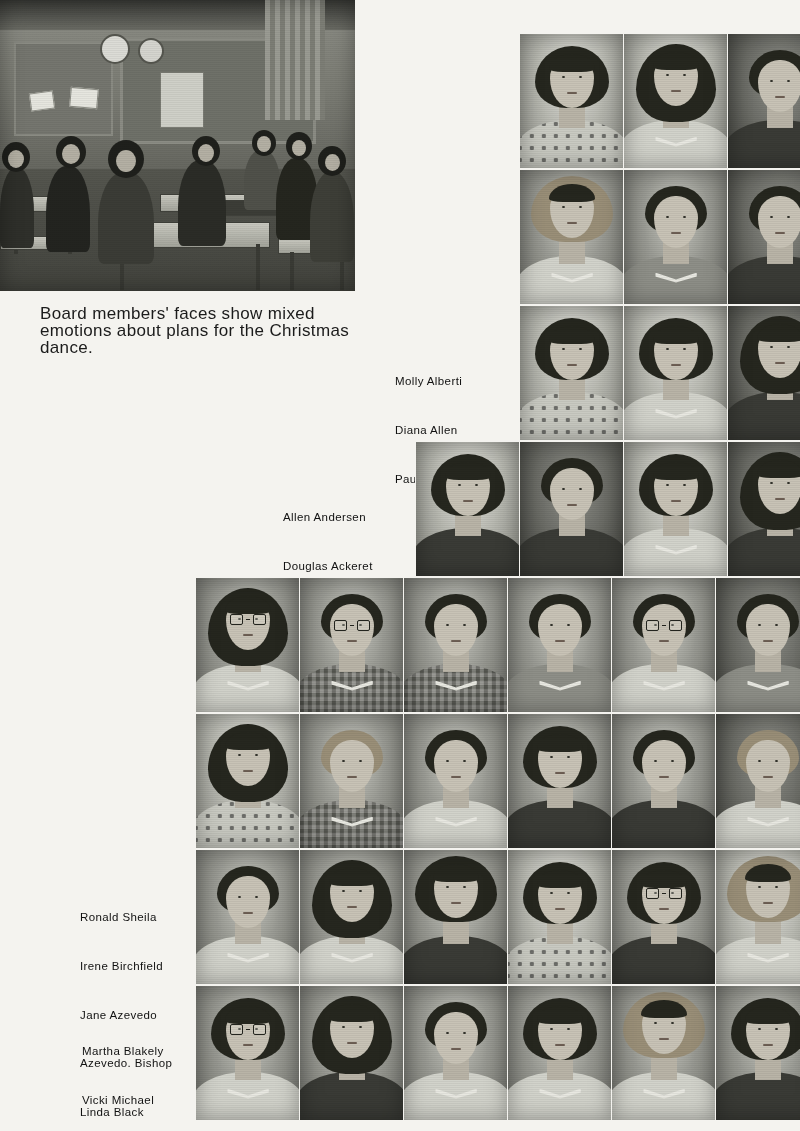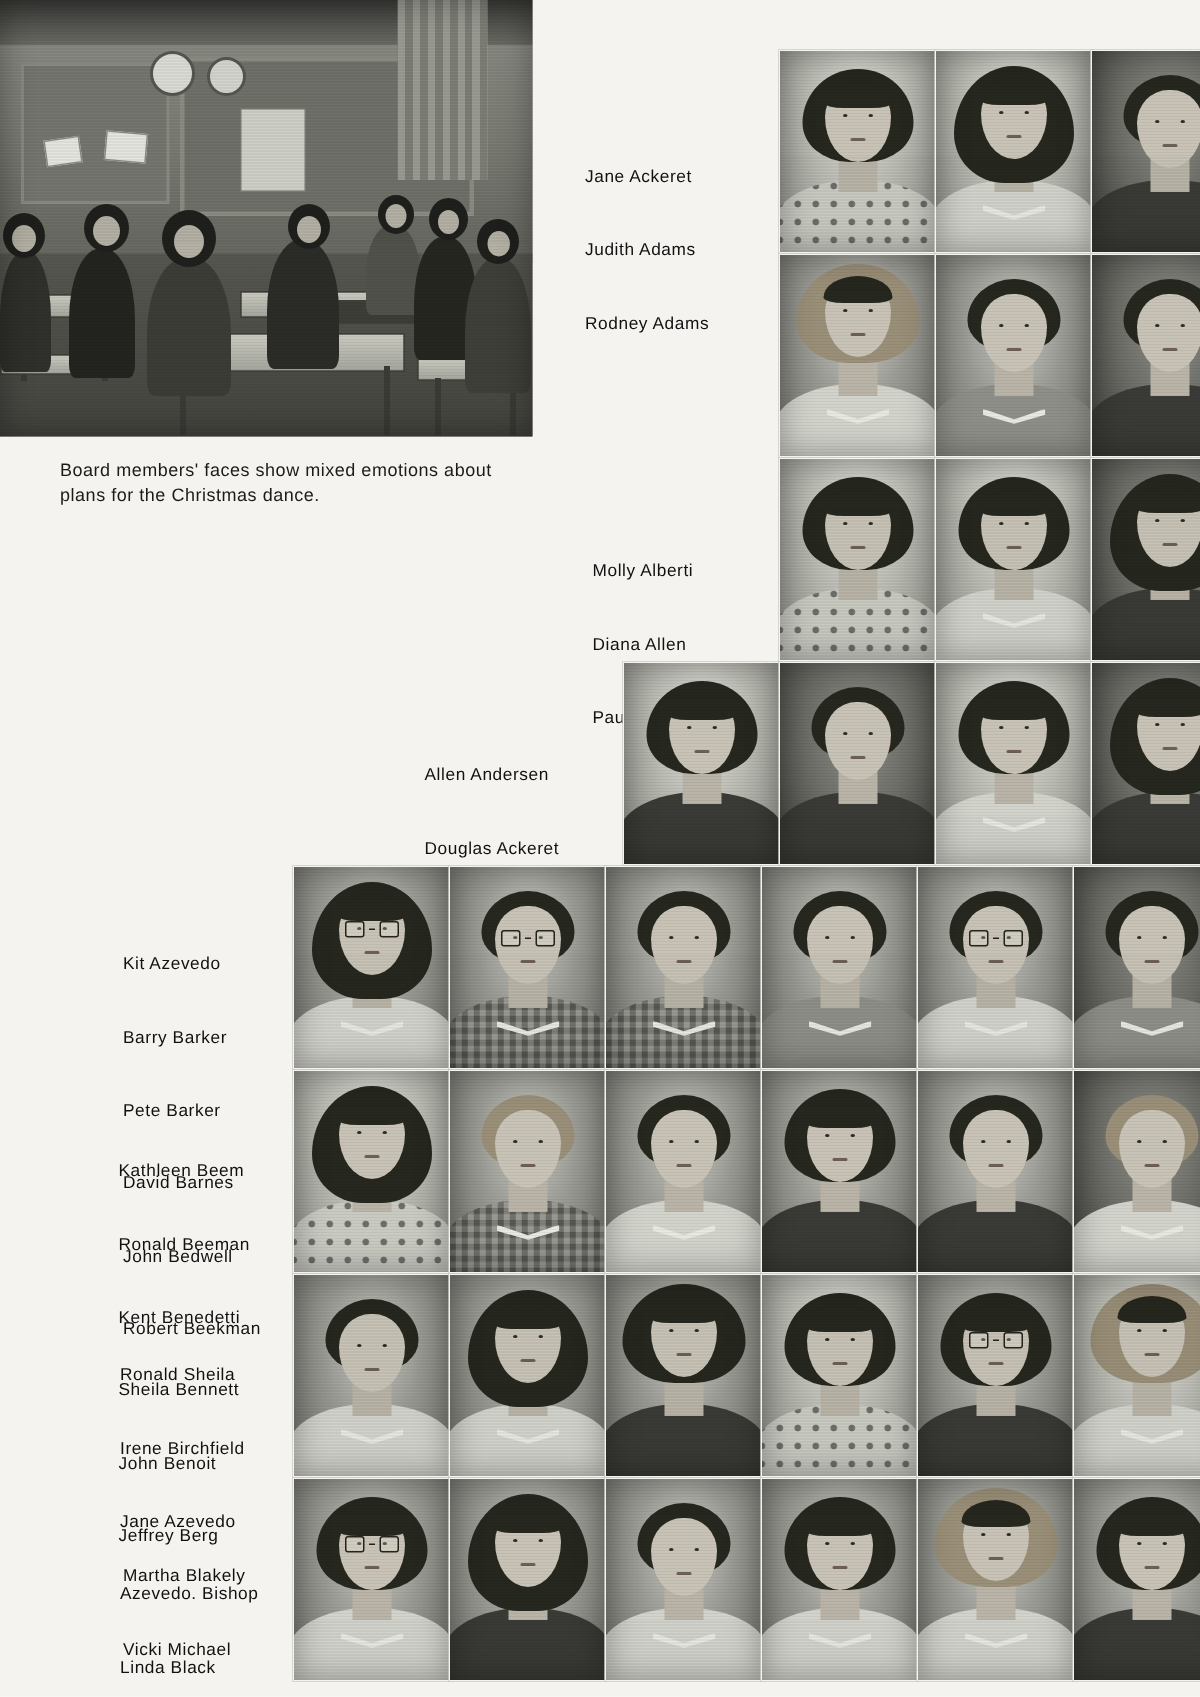--- a/index.html
+++ b/index.html
@@ -105,21 +105,21 @@
     border-radius: 50%;
     background: #b4b0a4;
   }
 
   
   .caption {
     position: absolute;
     left: 40px;
     top: 305px;
     width: 320px;
-    font-size: 12px;
+    font-size: 17px;
     line-height: 17px;
     letter-spacing: 0.35px;
     color: #1b1b1b;
   }
 
   
   .names {
     position: absolute;
     font-size: 11.5px;
     line-height: 16.2px;
@@ -309,57 +309,36 @@
     <div class="cls-head" style="left:318px;top:146px;width:28px;height:30px;"></div>
     <div class="cls-face" style="left:325px;top:154px;width:15px;height:17px;"></div>
 
     <div class="grain"></div>
     <div class="p-vig"></div>
   </div>
 
   <div class="caption">Board members' faces show mixed emotions about plans
 for the Christmas dance.</div>
 
-  <div class="names" style="left:390px;top:78px;">
-    <div>Jane Ackeret</div>
-    <div>Judith Adams</div>
-    <div>Rodney Adams</div>
-  </div>
 
 
   <div class="names" style="left:395px;top:341px;">
     <div>Molly Alberti</div>
     <div>Diana Allen</div>
     <div>Paula Allen</div>
   </div>
 
   <div class="names" style="left:283px;top:477px;">
     <div>Allen Andersen</div>
     <div>Douglas Ackeret</div>
     <div>Christene Angel</div>
     <div>Jan Auerbach</div>
   </div>
 
-  <div class="names" style="left:82px;top:603px;">
-    <div>Kit Azevedo</div>
-    <div>Barry Barker</div>
-    <div>Pete Barker</div>
-    <div>David Barnes</div>
-    <div>John Bedwell</div>
-    <div>Robert Beekman</div>
-  </div>
-
-  <div class="names" style="left:79px;top:741px;">
-    <div>Kathleen Beem</div>
-    <div>Ronald Beeman</div>
-    <div>Kent Benedetti</div>
-    <div>Sheila Bennett</div>
-    <div>John Benoit</div>
-    <div>Jeffrey Berg</div>
-  </div>
+
 
   <div class="names" style="left:80px;top:877px;">
     <div>Ronald Sheila</div>
     <div>Irene Birchfield</div>
     <div>Jane Azevedo</div>
     <div>Azevedo. Bishop</div>
     <div>Linda Black</div>
     
   </div>
 

